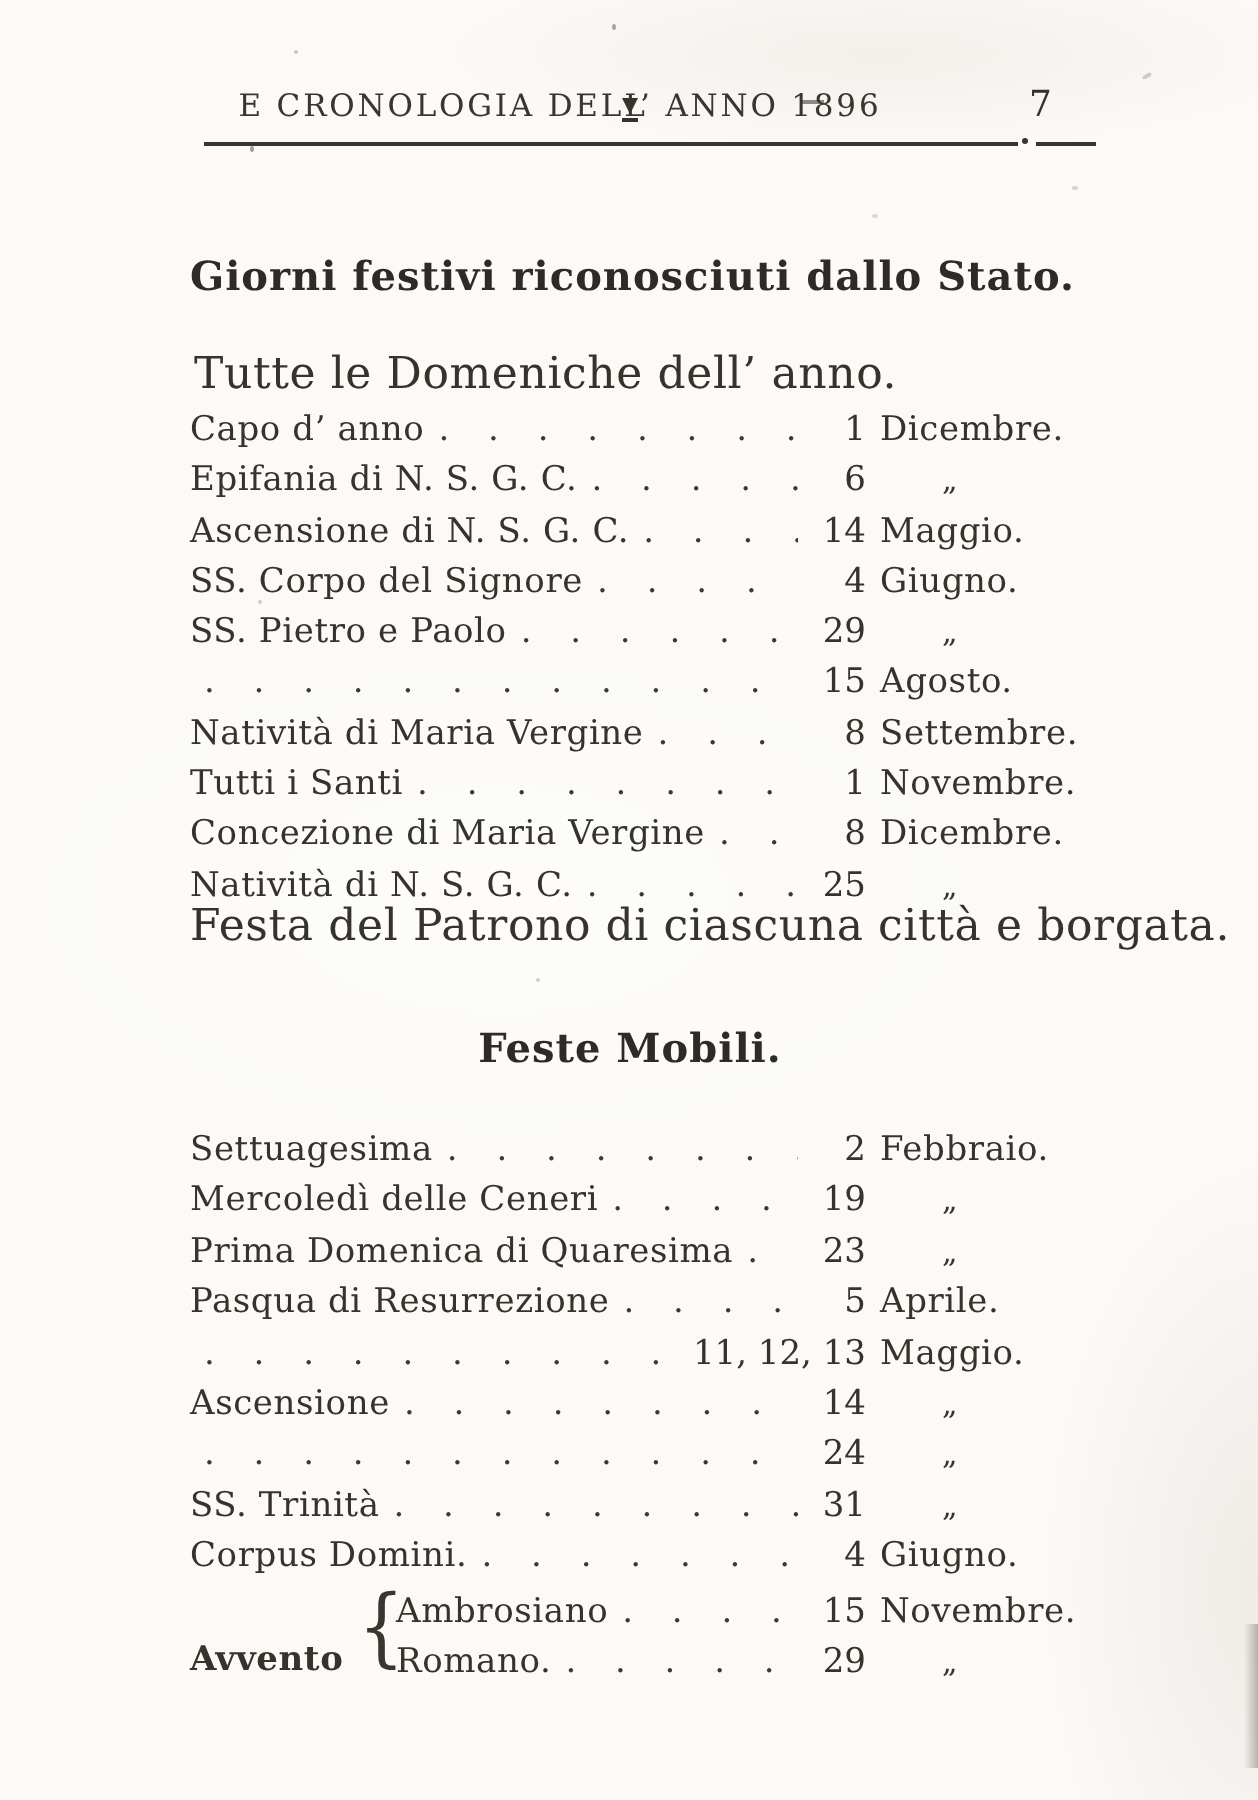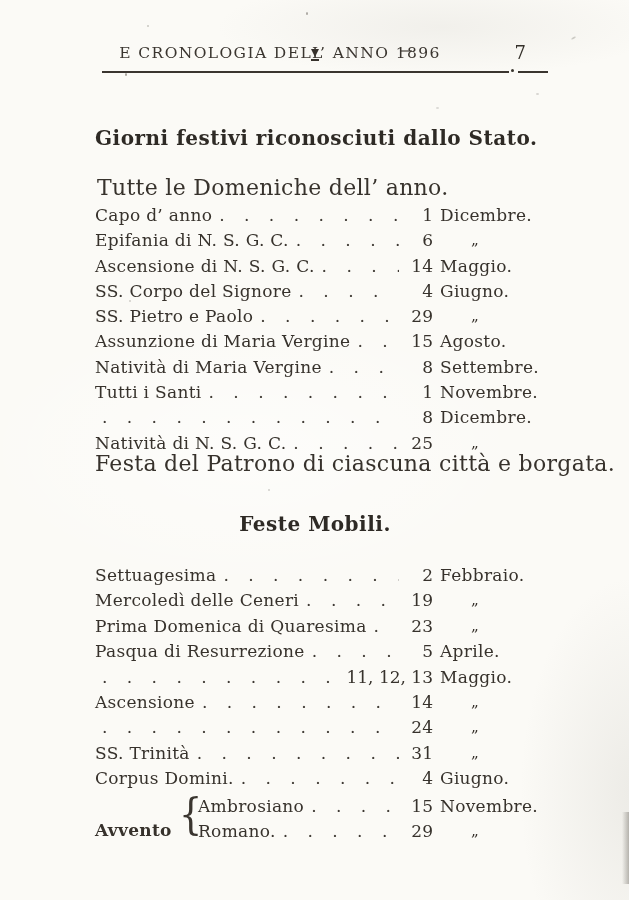--- a/index.html
+++ b/index.html
@@ -133,38 +133,38 @@
         <span class="row-day">4</span>
         <span class="row-month">Giugno.</span>
       </div>
       <div class="row">
         <span class="row-name">SS. Pietro e Paolo</span>
         <span class="dots">. . . . . . . . . . . . . . . . . . . . . . . . . . . . . . . . . . . . . . . .</span>
         <span class="row-day">29</span>
         <span class="row-month ditto">„</span>
       </div>
       <div class="row">
-        <span class="row-name">Assunzione di Maria Vergine</span>
         <span class="dots">. . . . . . . . . . . . . . . . . . . . . . . . . . . . . . . . . . . . . . . .</span>
         <span class="row-day">15</span>
         <span class="row-month">Agosto.</span>
       </div>
       <div class="row">
         <span class="row-name">Natività di Maria Vergine</span>
         <span class="dots">. . . . . . . . . . . . . . . . . . . . . . . . . . . . . . . . . . . . . . . .</span>
         <span class="row-day">8</span>
         <span class="row-month">Settembre.</span>
       </div>
       <div class="row">
         <span class="row-name">Tutti i Santi</span>
         <span class="dots">. . . . . . . . . . . . . . . . . . . . . . . . . . . . . . . . . . . . . . . .</span>
         <span class="row-day">1</span>
         <span class="row-month">Novembre.</span>
       </div>
       <div class="row">
+        <span class="row-name">Concezione di Maria Vergine</span>
         <span class="dots">. . . . . . . . . . . . . . . . . . . . . . . . . . . . . . . . . . . . . . . .</span>
         <span class="row-day">8</span>
         <span class="row-month">Dicembre.</span>
       </div>
       <div class="row">
         <span class="row-name">Natività di N. S. G. C.</span>
         <span class="dots">. . . . . . . . . . . . . . . . . . . . . . . . . . . . . . . . . . . . . . . .</span>
         <span class="row-day">25</span>
         <span class="row-month ditto">„</span>
       </div>

